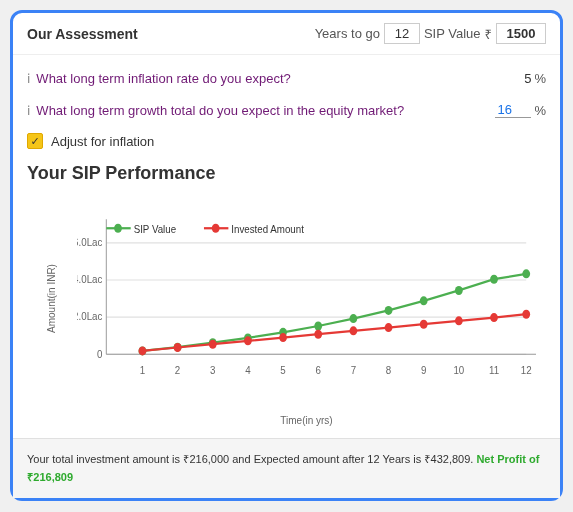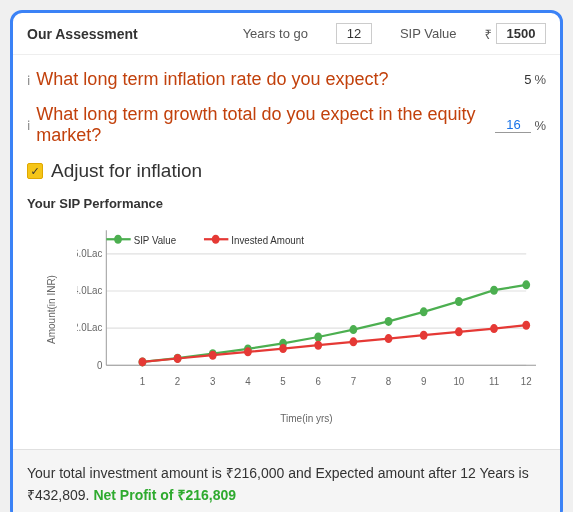--- a/index.html
+++ b/index.html
@@ -26,21 +26,21 @@
     }
     .header-title {
       font-weight: bold;
       font-size: 14px;
       flex: 1;
       color: #333;
     }
     .header-fields {
       display: flex;
       align-items: center;
-      gap: 28px;
+      gap: 4px;
       justify-content: space-between;
     }
     .field-label {
       color: #555;
       font-size: 13px;
     }
     .field-value {
       border: 1px solid #ccc;
       padding: 2px 6px;
       font-size: 13px;
@@ -66,36 +66,36 @@
       align-items: center;
       margin-bottom: 14px;
     }
     .question-icon {
       color: #888;
       margin-right: 6px;
       font-size: 13px;
       cursor: help;
     }
     .question-text {
-      color: #c2410c;
-      font-size: 18px;
+      color: #701a75;
+      font-size: 13px;
       flex: 1;
     }
     .question-value {
       margin-left: 10px;
       color: #333;
       font-size: 13px;
       min-width: 20px;
       text-align: right;
     }
     .question-input {
       border: none;
       border-bottom: 1px solid #999;
       width: 36px;
-      text-align: center;
+      text-align: left;
       font-size: 13px;
       color: #1a73e8;
       outline: none;
       margin-left: 10px;
       padding: 0 2px;
     }
     .percent-sign {
       color: #555;
       margin-left: 3px;
     }
@@ -114,27 +114,27 @@
       justify-content: center;
       margin-right: 8px;
       border-radius: 2px;
     }
     .checkmark {
       color: #333;
       font-size: 11px;
     }
     .checkbox-label {
       color: #333;
-      font-size: 19px;
+      font-size: 13px;
     }
     .chart-section-title {
       font-weight: bold;
-      font-size: 13px;
-      color: #333;
-      margin-bottom: 8px;
+      font-size: 18px;
+      color: #333;
+      margin-bottom: 24px;
     }
     .chart-container {
       position: relative;
       width: 100%;
       height: 220px;
     }
     .y-axis-label {
       position: absolute;
       left: 0;
       top: 0;
@@ -157,21 +157,21 @@
       left: 50px;
       right: 10px;
       text-align: center;
       font-size: 10px;
       color: #666;
     }
     .footer {
       background: #f5f5f5;
       border-top: 1px solid #e0e0e0;
       padding: 12px 14px;
-      font-size: 14px;
+      font-size: 11px;
       color: #333;
       line-height: 1.6;
     }
     .net-profit {
       color: #2eaa2e;
       font-weight: bold;
     }
   </style>
 </head>
 <body>
@@ -280,20 +280,20 @@
         <circle cx="211" cy="115.2" r="4" fill="#e53935"></circle>
         <circle cx="247" cy="112.2" r="4" fill="#e53935"></circle>
         <circle cx="283" cy="109.2" r="4" fill="#e53935"></circle>
         <circle cx="319" cy="106.3" r="4" fill="#e53935"></circle>
         <circle cx="355" cy="103.3" r="4" fill="#e53935"></circle>
         <circle cx="391" cy="100.3" r="4" fill="#e53935"></circle>
         <circle cx="427" cy="97.4" r="4" fill="#e53935"></circle>
         <circle cx="460" cy="94.4" r="4" fill="#e53935"></circle>
       </svg>
 
-      <div class="x-axis-label" style="position:absolute;bottom:15px;left:50px;right:10px;text-align:center;font-size:10px;color:#666;">Time(in yrs)</div>
+      <div class="x-axis-label" style="position:absolute;bottom:2px;left:50px;right:10px;text-align:center;font-size:10px;color:#666;">Time(in yrs)</div>
     </div>
   </div>
 
   <div class="footer">
     <span>Your total investment amount is ₹216,000 and Expected amount after 12 Years is ₹432,809. </span><span class="net-profit">Net Profit of ₹216,809</span>
   </div>
 </div>
 
 </body></html>

